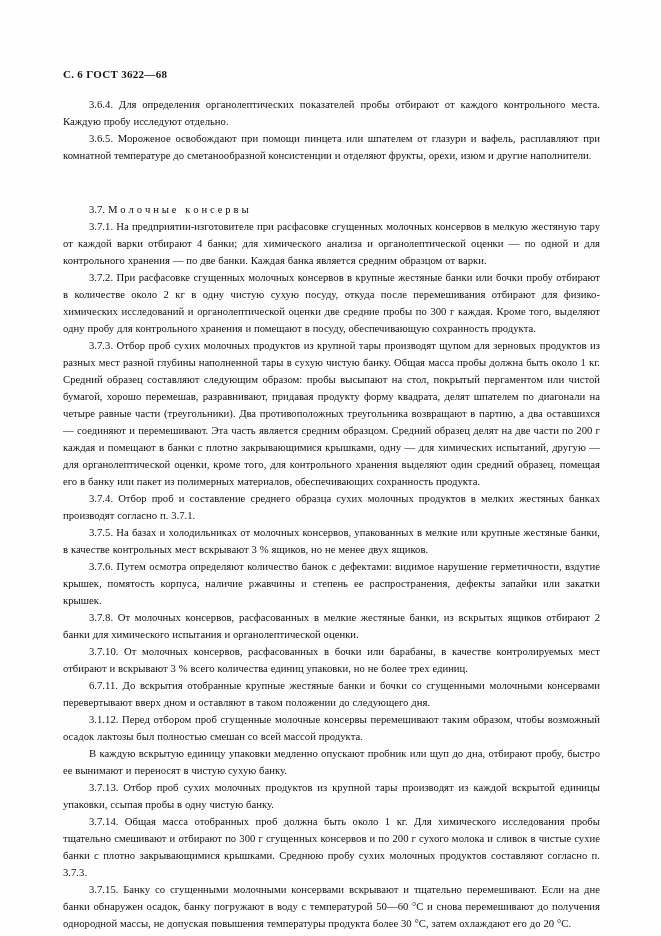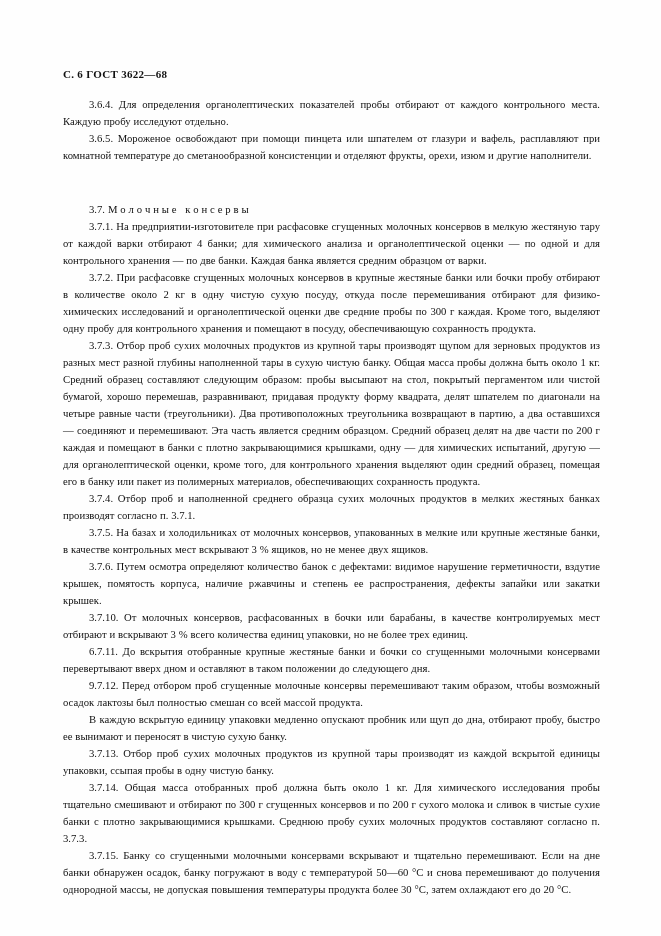--- a/index.html
+++ b/index.html
@@ -48,24 +48,25 @@
 <div class="page">
   <div class="page-header">С. 6 ГОСТ 3622—68</div>
 
   <div class="content">
     <p>3.6.4. Для определения органолептических показателей пробы отбирают от каждого контрольного места. Каждую пробу исследуют отдельно.</p>
     <p>3.6.5. Мороженое освобождают при помощи пинцета или шпателем от глазури и вафель, расплавляют при комнатной температуре до сметанообразной консистенции и отделяют фрукты, орехи, изюм и другие наполнители.</p>
     <p class="spaced-heading">3.7. М о л о ч н ы е   к о н с е р в ы</p>
     <p>3.7.1. На предприятии-изготовителе при расфасовке сгущенных молочных консервов в мелкую жестяную тару от каждой варки отбирают 4 банки; для химического анализа и органолептической оценки — по одной и для контрольного хранения — по две банки. Каждая банка является средним образцом от варки.</p>
     <p>3.7.2. При расфасовке сгущенных молочных консервов в крупные жестяные банки или бочки пробу отбирают в количестве около 2 кг в одну чистую сухую посуду, откуда после перемешивания отбирают для физико-химических исследований и органолептической оценки две средние пробы по 300 г каждая. Кроме того, выделяют одну пробу для контрольного хранения и помещают в посуду, обеспечивающую сохранность продукта.</p>
     <p>3.7.3. Отбор проб сухих молочных продуктов из крупной тары производят щупом для зерновых продуктов из разных мест разной глубины наполненной тары в сухую чистую банку. Общая масса пробы должна быть около 1 кг. Средний образец составляют следующим образом: пробы высыпают на стол, покрытый пергаментом или чистой бумагой, хорошо перемешав, разравнивают, придавая продукту форму квадрата, делят шпателем по диагонали на четыре равные части (треугольники). Два противоположных треугольника возвращают в партию, а два оставшихся — соединяют и перемешивают. Эта часть является средним  образцом.  Средний образец делят на две части по 200 г каждая и помещают  в банки с плотно закрывающимися крышками, одну — для химических испытаний, другую — для органолептической оценки, кроме того, для контрольного хранения выделяют один средний образец, помещая его в банку или пакет из полимерных материалов, обеспечивающих сохранность продукта.</p>
-    <p>3.7.4. Отбор проб и наполненной среднего образца сухих молочных продуктов в мелких жестяных банках производят согласно п. 3.7.1.</p>
+    <p>3.7.4. Отбор проб и составление среднего образца сухих молочных продуктов в мелких жестяных банках производят согласно п. 3.7.1.</p>
     <p>3.7.5. На базах и холодильниках от молочных консервов, упакованных в мелкие или крупные жестяные банки, в качестве контрольных мест вскрывают 3 % ящиков, но  не менее двух ящиков.</p>
     <p>3.7.6. Путем осмотра определяют количество банок с дефектами: видимое нарушение герметичности, вздутие крышек, помятость корпуса, наличие ржавчины и степень ее распространения, дефекты запайки или закатки крышек.</p>
+    <p>3.7.8. От молочных консервов, расфасованных в мелкие жестяные банки, из вскрытых ящиков отбирают 2 банки для химического испытания и органолептической оценки.</p>
     <p>3.7.10. От молочных консервов, расфасованных в бочки или барабаны, в качестве контролируемых мест отбирают и вскрывают 3 % всего количества единиц упаковки, но не более трех единиц.</p>
     <p>6.7.11. До вскрытия отобранные крупные жестяные банки и бочки со сгущенными молочными консервами перевертывают вверх дном и оставляют в таком положении до следующего дня.</p>
-    <p>9.7.12. Перед отбором проб сгущенные молочные консервы перемешивают таким образом, чтобы возможный осадок лактозы был полностью смешан со всей массой продукта.</p>
+    <p>3.1.12. Перед отбором проб сгущенные молочные консервы перемешивают таким образом, чтобы возможный осадок лактозы был полностью смешан со всей массой продукта.</p>
     <p>В каждую вскрытую единицу упаковки медленно опускают пробник или щуп до дна, отбирают пробу, быстро ее вынимают и переносят в чистую сухую банку.</p>
     <p>3.7.13. Отбор  проб сухих молочных продуктов из крупной тары производят из каждой вскрытой единицы упаковки, ссыпая пробы в одну чистую банку.</p>
     <p>3.7.14. Общая масса отобранных проб должна быть около 1 кг.  Для химического исследования пробы тщательно смешивают и отбирают по 300 г сгущенных консервов и по 200 г сухого молока и сливок в чистые сухие банки с плотно закрывающимися крышками. Среднюю пробу  сухих  молочных продуктов составляют согласно п. 3.7.3.</p>
     <p>3.7.15. Банку со сгущенными молочными консервами вскрывают и тщательно перемешивают. Если на дне банки обнаружен осадок, банку погружают в воду с температурой 50—60 °С и снова перемешивают до получения однородной массы, не допуская повышения температуры продукта более 30 °С, затем охлаждают его до 20 °С.</p>
   </div>
 </div>
 
 </body></html>

